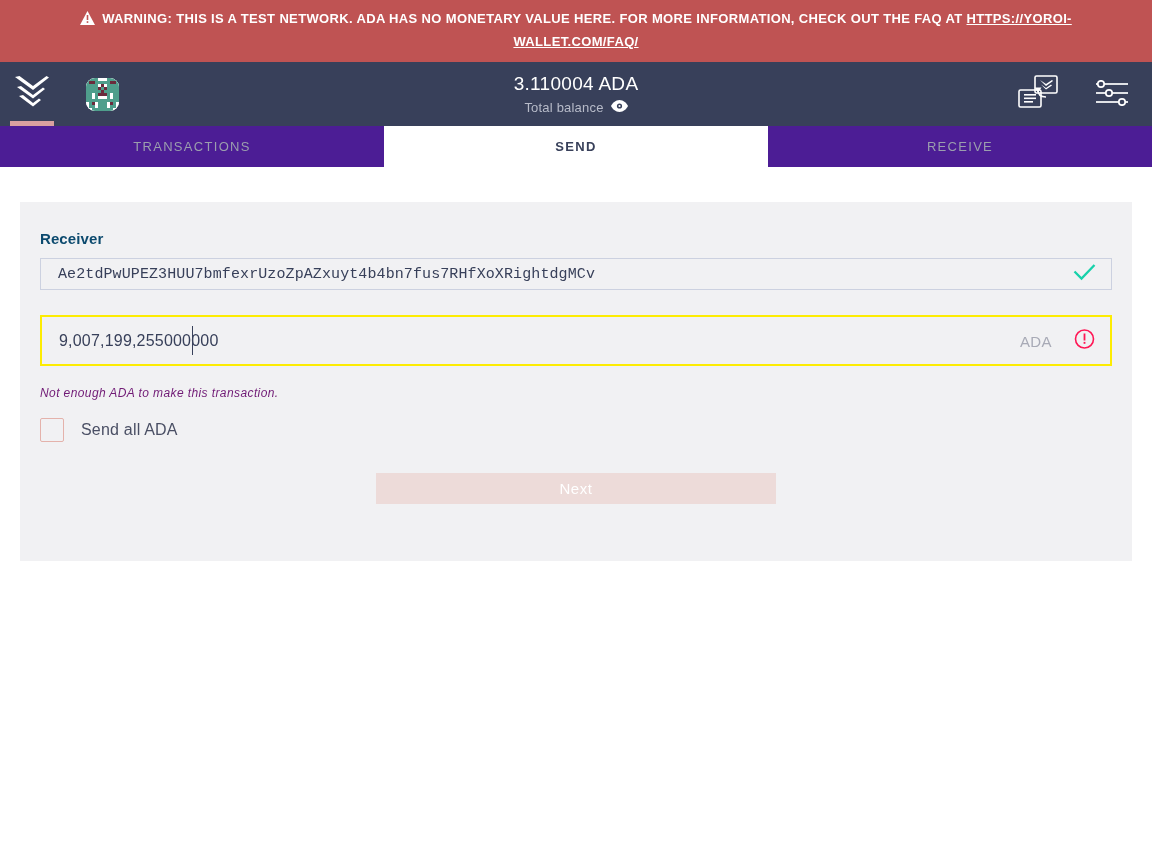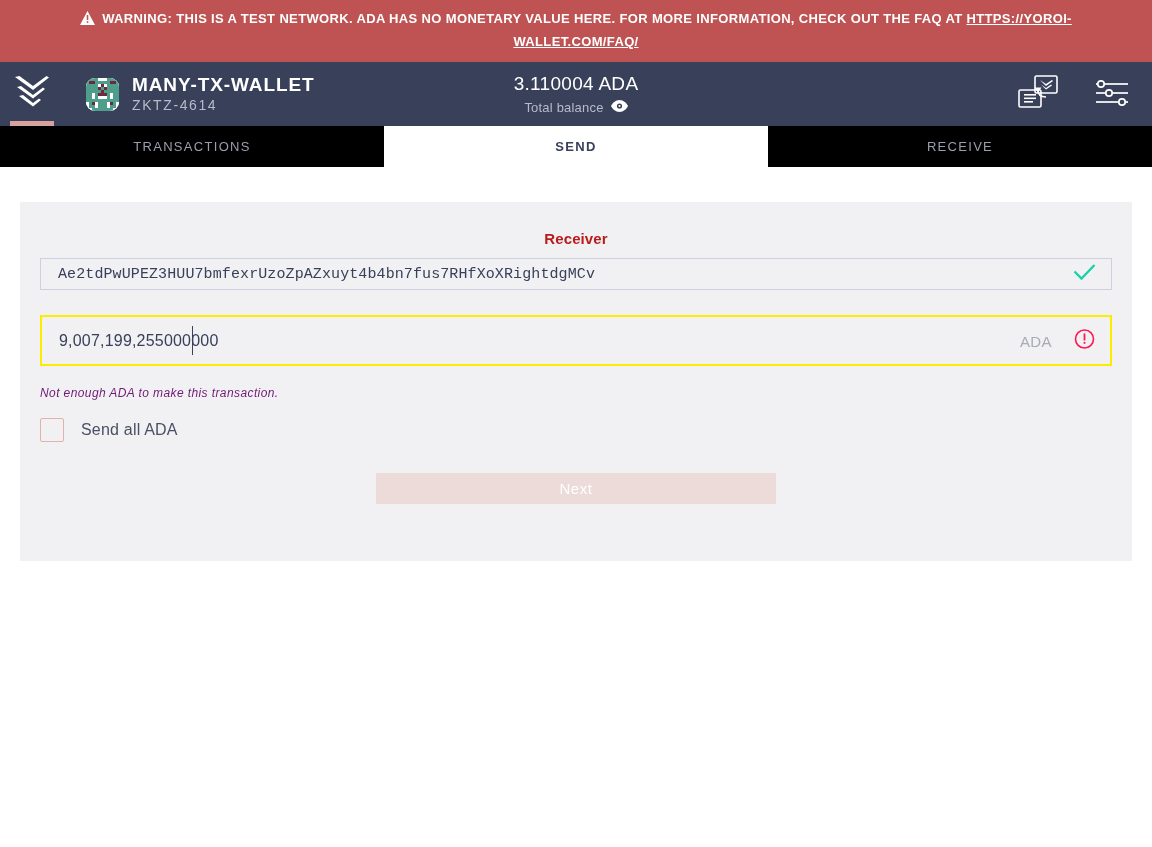--- a/index.html
+++ b/index.html
@@ -142,46 +142,45 @@
     background: #f1f1f3;
   }
   .tab {
     flex: 1;
     display: flex;
     align-items: center;
     justify-content: center;
     font-size: 13px;
     letter-spacing: 1.3px;
     color: #9b9eae;
-    background: #000000;
+    background: #4c1d95;
     cursor: pointer;
     border: none;
     font-family: inherit;
   }
   .tab.active {
     background: #ffffff;
     color: #38405a;
     font-weight: bold;
   }
 
   
   .page { background: #ffffff; height: 643px; }
   .card {
     margin: 35px 20px 0 20px;
     background: #f1f1f3;
     padding: 28px 20px 30px 20px;
     height: 359px;
   }
   .field-label {
     font-size: 15px;
-    color: #b91c1c;
+    color: #0c4a6e;
     font-weight: bold;
     margin-bottom: 11px;
     letter-spacing: 0.1px;
-    text-align: center;
   }
 
   .input-row {
     position: relative;
     background: #f1f1f3;
   }
   .text-input {
     width: 100%;
     height: 32px;
     background: #f1f1f3;
@@ -341,24 +340,20 @@
           <rect x="5" y="2" width="1" height="1"></rect>
           <rect x="4" y="3" width="1" height="1"></rect>
             <rect x="6" y="3" width="1" height="1"></rect>
           <rect x="5" y="4" width="1" height="1"></rect>
           <rect x="4" y="5" width="3" height="1"></rect>
           <rect x="2" y="8" width="1" height="1"></rect>
             <rect x="8" y="8" width="1" height="1"></rect>
         </g>
       </svg>
     </div>
-    <div>
-      <div class="wallet-name">MANY-TX-WALLET</div>
-      <div class="wallet-id">ZKTZ-4614</div>
-    </div>
   </div>
 
   <div class="balance-block">
     <div class="balance-amount">3.110004 ADA</div>
     <div class="balance-label-row">
       <span class="balance-label">Total balance</span>
       <span>
         <svg width="17" height="12" viewBox="0 0 17 12">
           <path d="M8.5 0C4.5 0 1.3 3.2 0 6c1.3 2.8 4.5 6 8.5 6s7.2-3.2 8.5-6C15.7 3.2 12.5 0 8.5 0z" fill="#ffffff"></path>
           <circle cx="8.5" cy="6" r="2.6" fill="#38405a"></circle>

